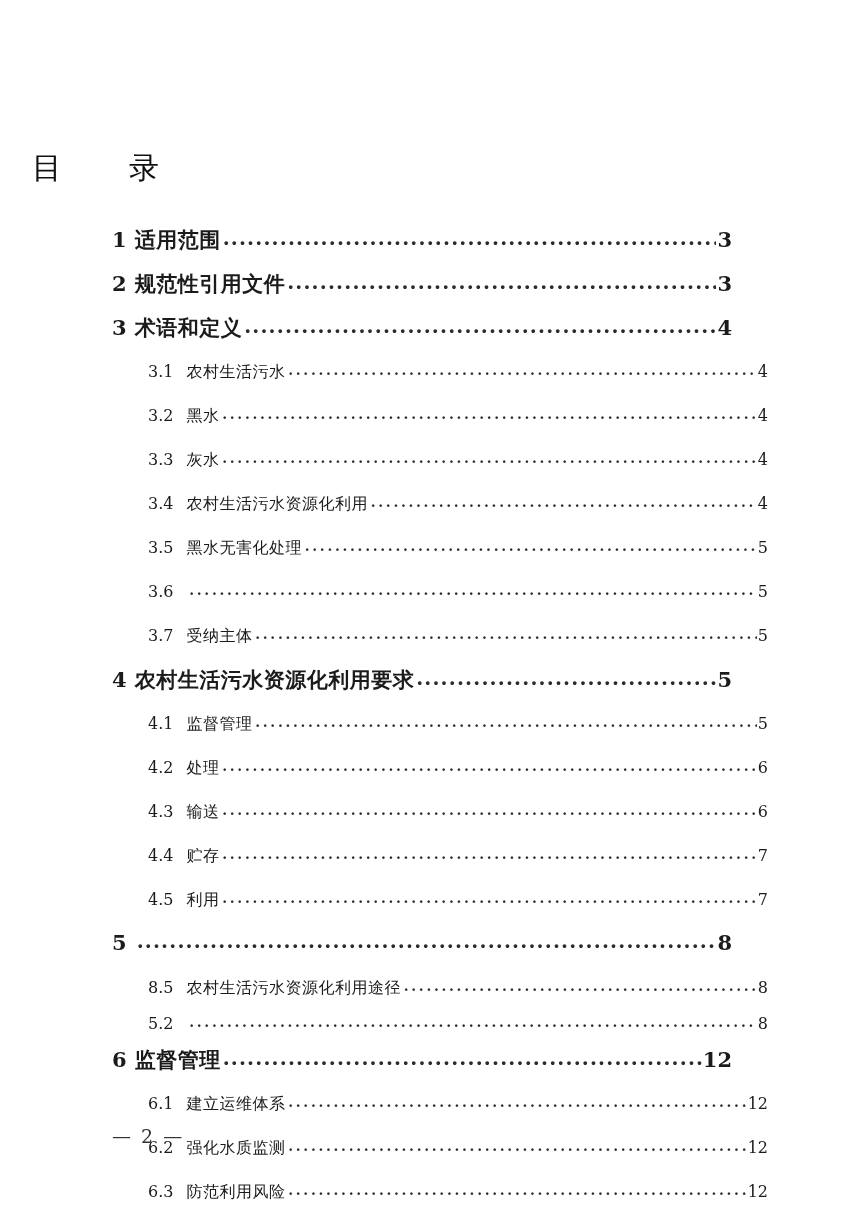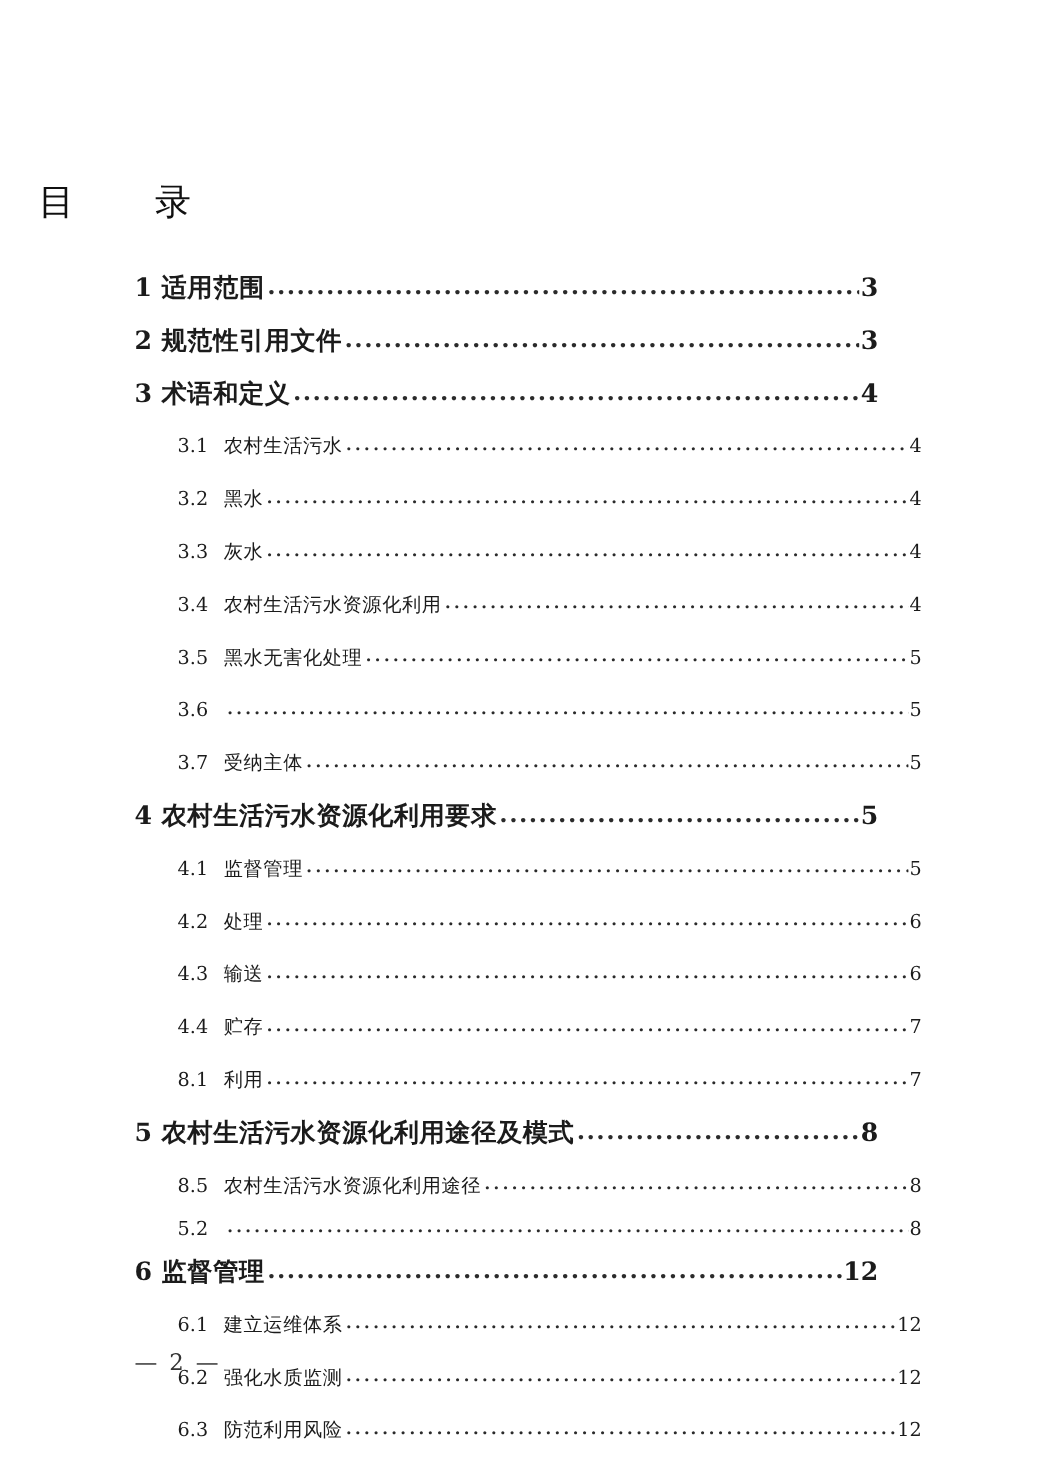--- a/index.html
+++ b/index.html
@@ -207,28 +207,27 @@
         <span class="entry-dots"></span>
         <span class="entry-page">6</span>
       </div>
       <div class="toc-entry level-2">
         <span class="entry-num">4.4</span>
         <span class="entry-label">贮存</span>
         <span class="entry-dots"></span>
         <span class="entry-page">7</span>
       </div>
       <div class="toc-entry level-2">
-        <span class="entry-num">8.1</span>
+        <span class="entry-num">4.5</span>
         <span class="entry-label">利用</span>
         <span class="entry-dots"></span>
         <span class="entry-page">7</span>
       </div>
       <div class="toc-entry level-1">
         <span class="entry-num">5</span>
-        <span class="entry-label">农村生活污水资源化利用途径及模式</span>
         <span class="entry-dots"></span>
         <span class="entry-page">8</span>
       </div>
       <div class="toc-entry level-2 tight">
         <span class="entry-num">8.5</span>
         <span class="entry-label">农村生活污水资源化利用途径</span>
         <span class="entry-dots"></span>
         <span class="entry-page">8</span>
       </div>
       <div class="toc-entry level-2 tight">

